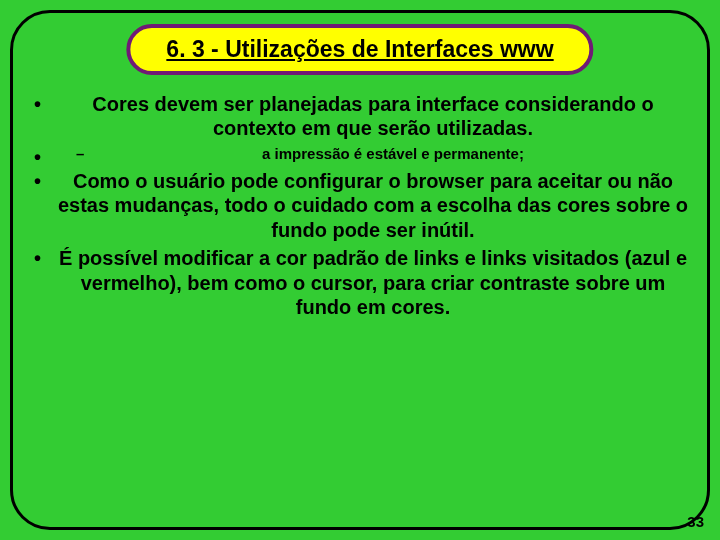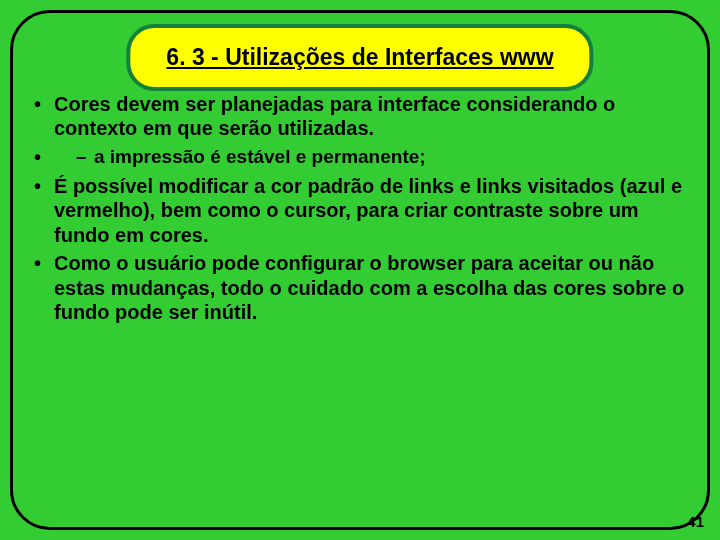--- a/index.html
+++ b/index.html
@@ -21,37 +21,38 @@
     border: 3px solid #000;
     border-radius: 40px;
     background: #33cc33;
   }
   .title-box {
     position: absolute;
     top: 24px;
     left: 50%;
     transform: translateX(-50%);
     background: #ffff00;
-    border: 4px solid #15803d;
+    border: 4px solid #701a75;
     border-radius: 28px;
-    padding: 16px 36px;
+    padding: 8px 36px;
     font-size: 23px;
     font-weight: bold;
     text-decoration: underline;
     white-space: nowrap;
     z-index: 2;
   }
   .content {
     position: absolute;
     top: 92px;
     left: 28px;
     right: 28px;
     font-size: 20px;
     font-weight: bold;
     line-height: 1.22;
+    text-align: center;
   }
   ul.main {
     list-style: none;
     margin: 0;
     padding: 0;
   }
   ul.main > li {
     position: relative;
     padding-left: 26px;
     margin-bottom: 4px;
@@ -60,21 +61,21 @@
     content: "•";
     position: absolute;
     left: 6px;
     top: 0;
     font-size: 20px;
   }
   ul.sub {
     list-style: none;
     margin: 2px 0 6px 0;
     padding: 0;
-    font-size: 19px;
+    font-size: 15px;
   }
   ul.sub > li {
     position: relative;
     padding-left: 40px;
     margin-bottom: 2px;
   }
   ul.sub > li::before {
     content: "–";
     position: absolute;
     left: 22px;
@@ -101,21 +102,21 @@
       <span>Cores devem ser planejadas para interface considerando o contexto em que serão utilizadas.</span>
     </li>
     <li>
       <ul class="sub">
         <li>
           <span>a impressão é estável e permanente;</span>
         </li>
       </ul>
     </li>
     <li>
-      <span>É possível modificar a cor padrão de links e links visitados (azul e vermelho), bem como o cursor, para criar contraste sobre um fundo em cores.</span>
+      <span>Como o usuário pode configurar o browser para aceitar ou não estas mudanças, todo o cuidado com a escolha das cores sobre o fundo pode ser inútil.</span>
     </li>
     <li>
-      <span>Como o usuário pode configurar o browser para aceitar ou não estas mudanças, todo o cuidado com a escolha das cores sobre o fundo pode ser inútil.</span>
+      <span>É possível modificar a cor padrão de links e links visitados (azul e vermelho), bem como o cursor, para criar contraste sobre um fundo em cores.</span>
     </li>
   </ul>
 </div>
 
-<div class="page-num">41</div>
+<div class="page-num">33</div>
 
 </body></html>

